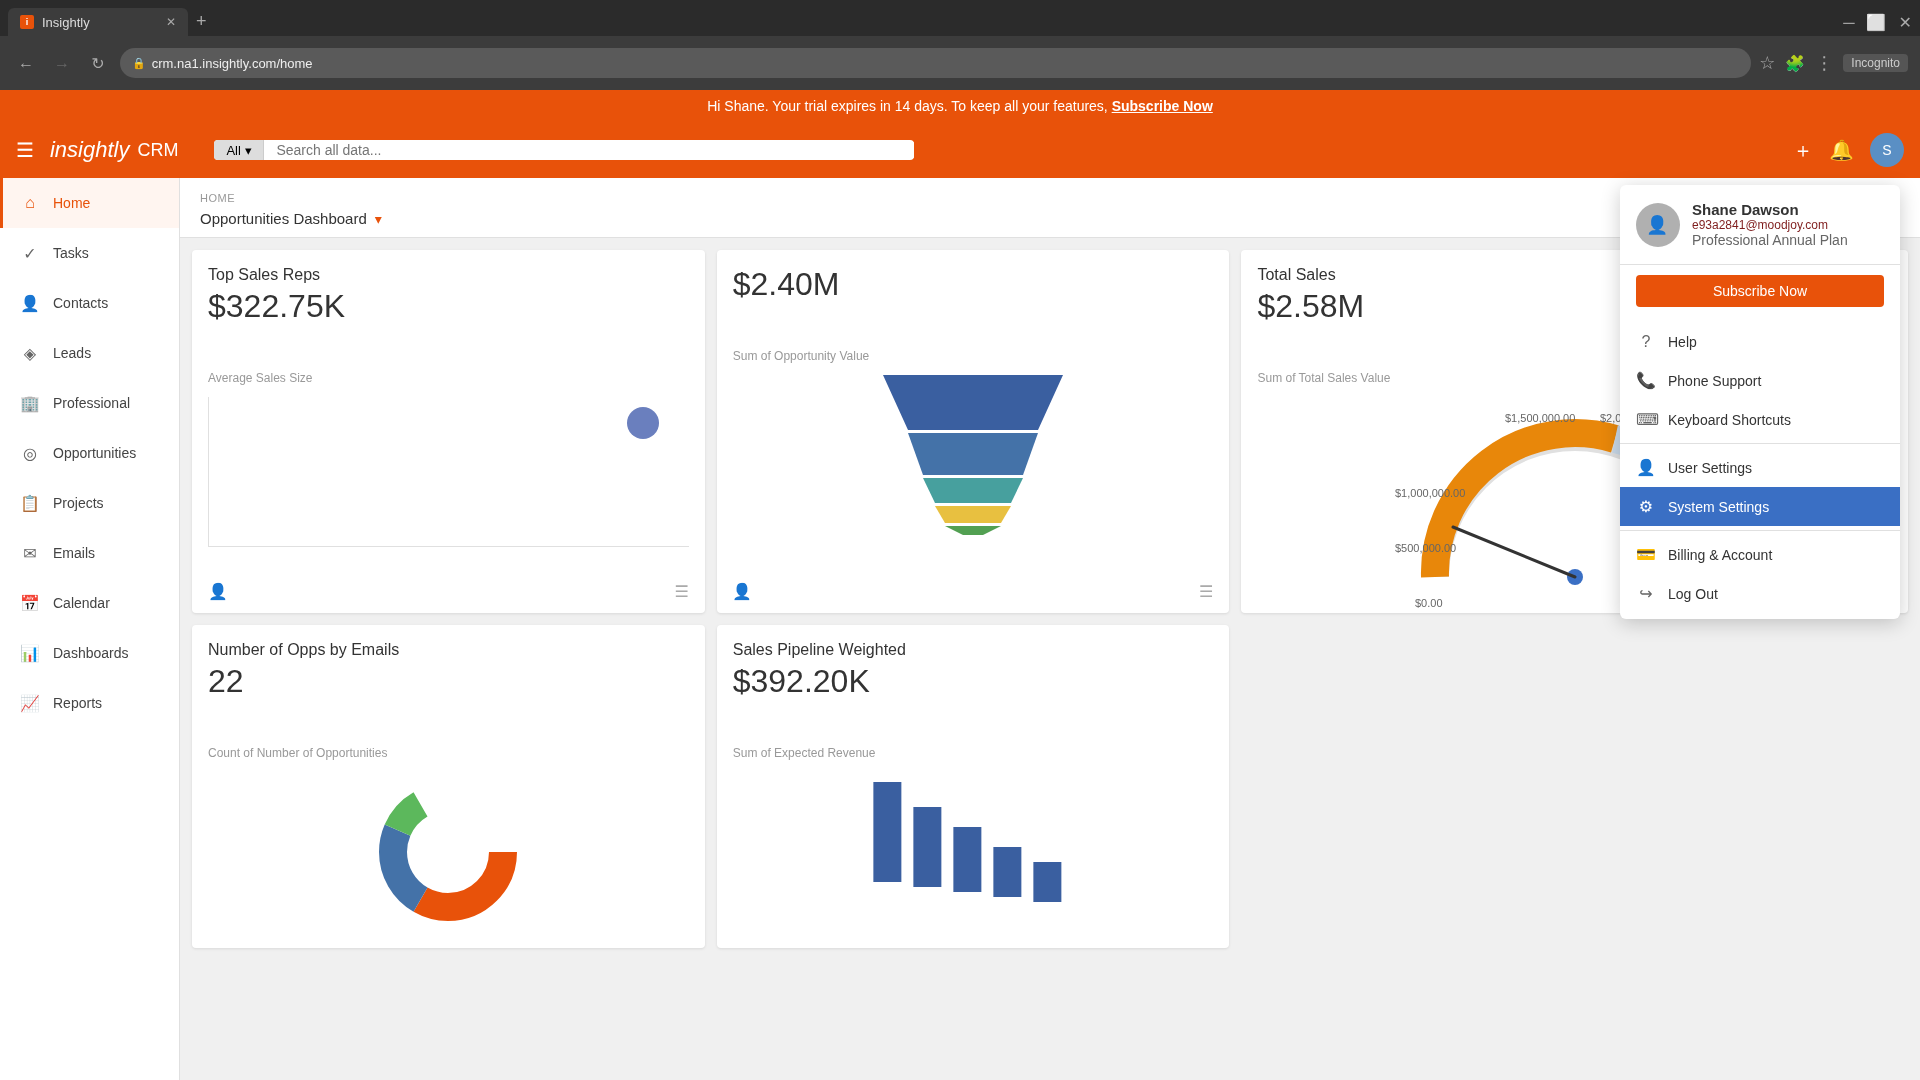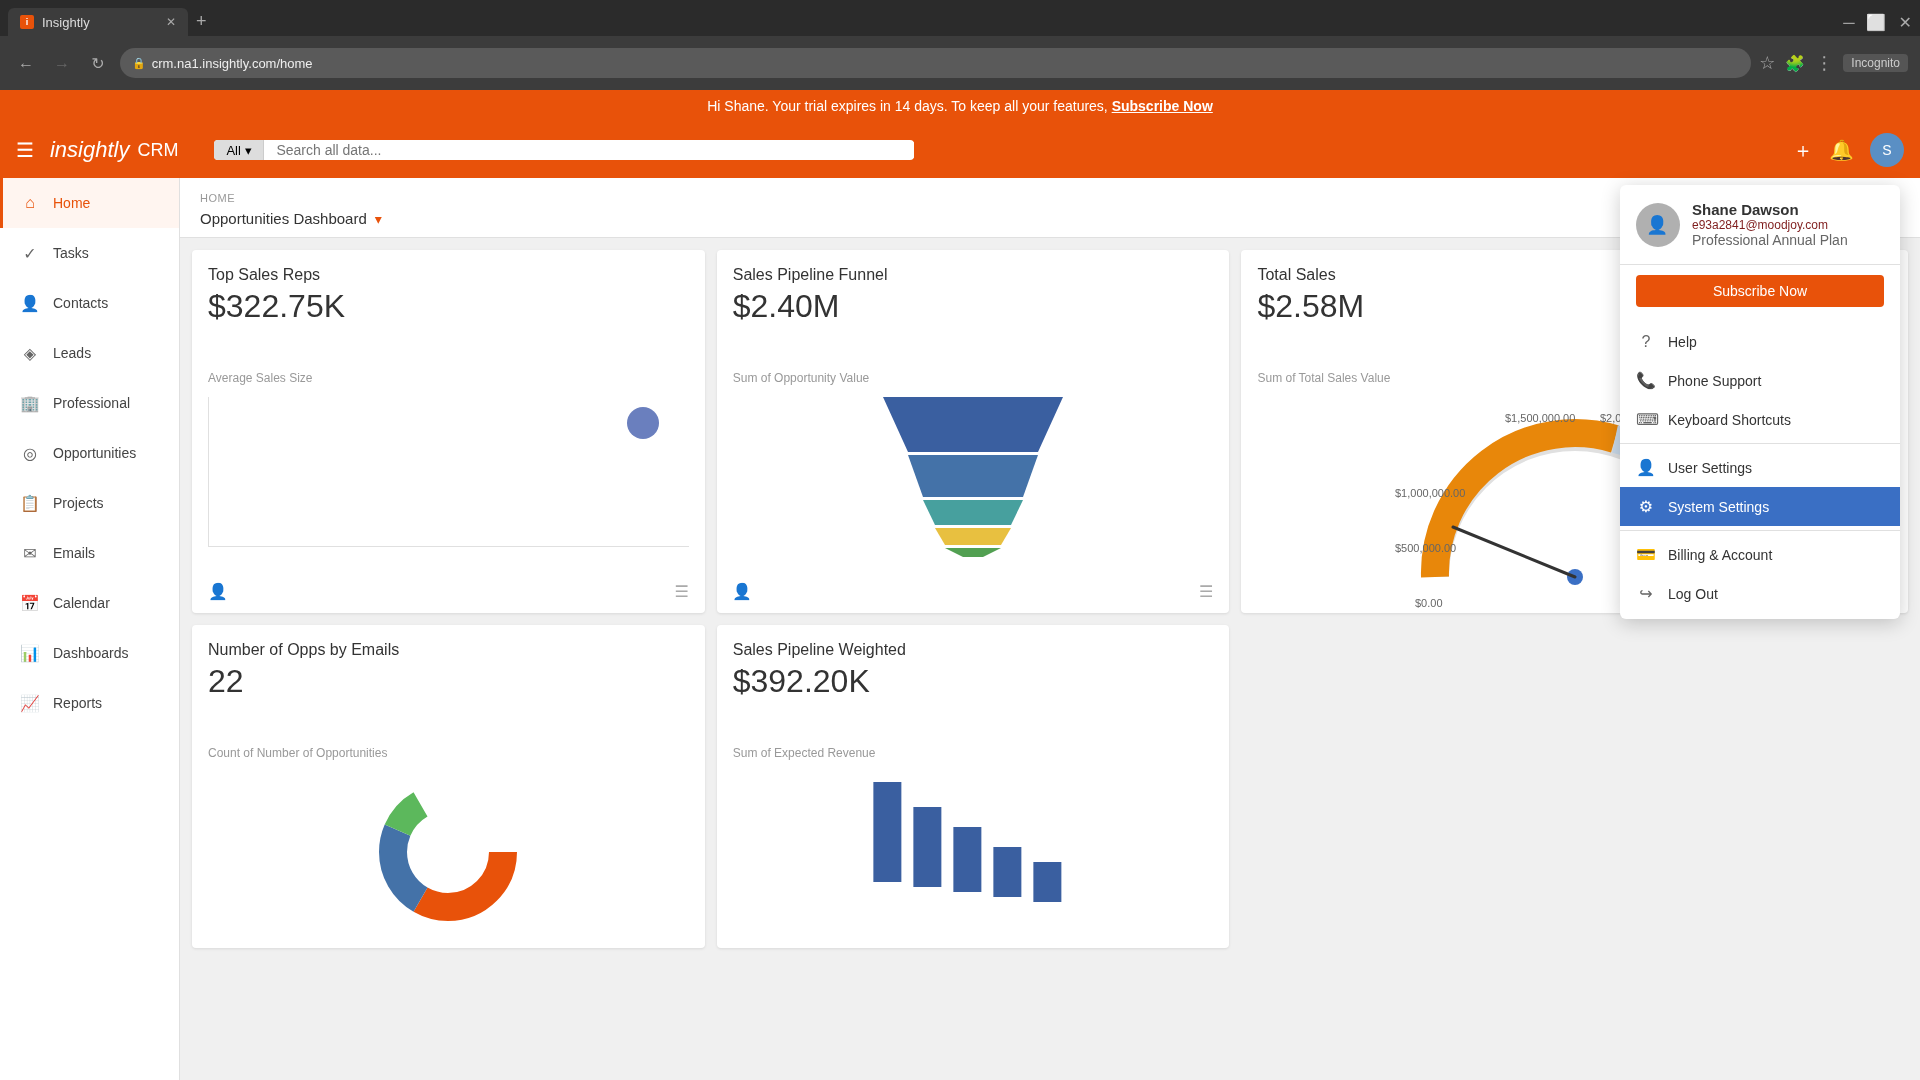--- a/index.html
+++ b/index.html
@@ -555,21 +555,20 @@
             <div class="chart-baseline"></div>
             <div class="chart-left-line"></div>
           </div>
           <div class="widget-footer">
             <span class="widget-footer-icon">👤</span>
             <span class="widget-footer-icon">☰</span>
           </div>
         </div>
 
         <div class="widget">
-          <div class="widget-title">Sales Pipeline Funnel</div>
           <div class="widget-value">$2.40M</div>
           <div class="widget-subtitle">Sum of Opportunity Value</div>
           <div class="funnel-container">
             <svg class="funnel-svg" viewBox="0 0 200 160">
 
               <polygon points="10,0 190,0 165,55 35,55" fill="#3a5fa0"></polygon>
 
               <polygon points="35,58 165,58 150,100 50,100" fill="#4472a8"></polygon>
 
               <polygon points="50,103 150,103 138,128 62,128" fill="#47a09e"></polygon>

